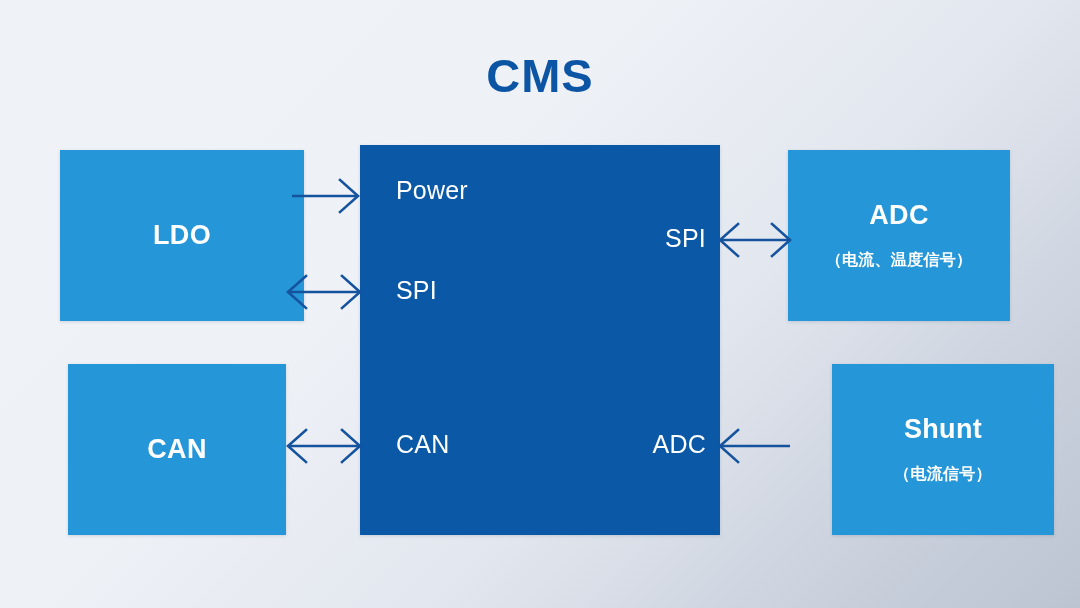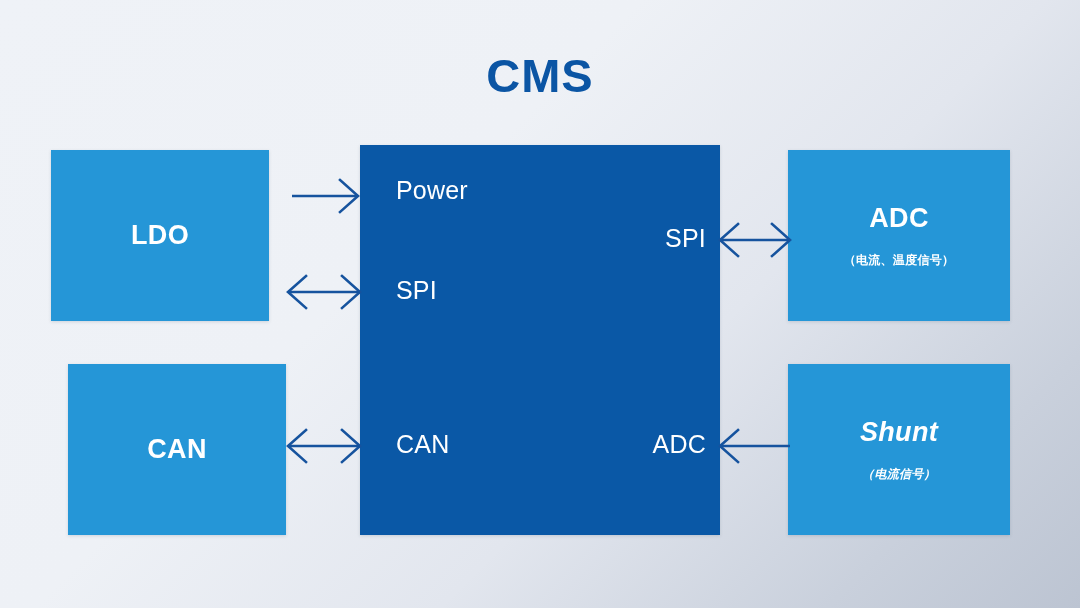--- a/index.html
+++ b/index.html
@@ -40,32 +40,32 @@
   .box-peripheral { background: #2596d7; }
   .box-mcu        { background: #0a58a6; }
 
   .box-title {
     font-size: 27px;
     font-weight: bold;
     line-height: 1.15;
     letter-spacing: .3px;
   }
   .box-sub {
-    font-size: 12px;
+    font-size: 16px;
     font-weight: bold;
     line-height: 1.3;
     margin-top: 19px;
     letter-spacing: .3px;
   }
 
   
-  #box-ldo       { left: 51px;  top: 150px; width: 218px; height: 171px; }
+  #box-ldo       { left: 60px;  top: 150px; width: 244px; height: 171px; }
   #box-can-tr    { left: 68px;  top: 364px; width: 218px; height: 171px; }
   #box-adc       { left: 788px; top: 150px; width: 222px; height: 171px; }
-  #box-shunt     { left: 788px; top: 364px; width: 222px; height: 171px; font-style: italic; }
+  #box-shunt     { left: 832px; top: 364px; width: 222px; height: 171px; }
   #box-mcu       { left: 360px; top: 145px; width: 360px; height: 390px; }
 
   
   .mcu-name {
     position: absolute;
     left: 0; right: 0;
     top: 312px;
     text-align: center;
     font-size: 40px;
     font-weight: bold;

